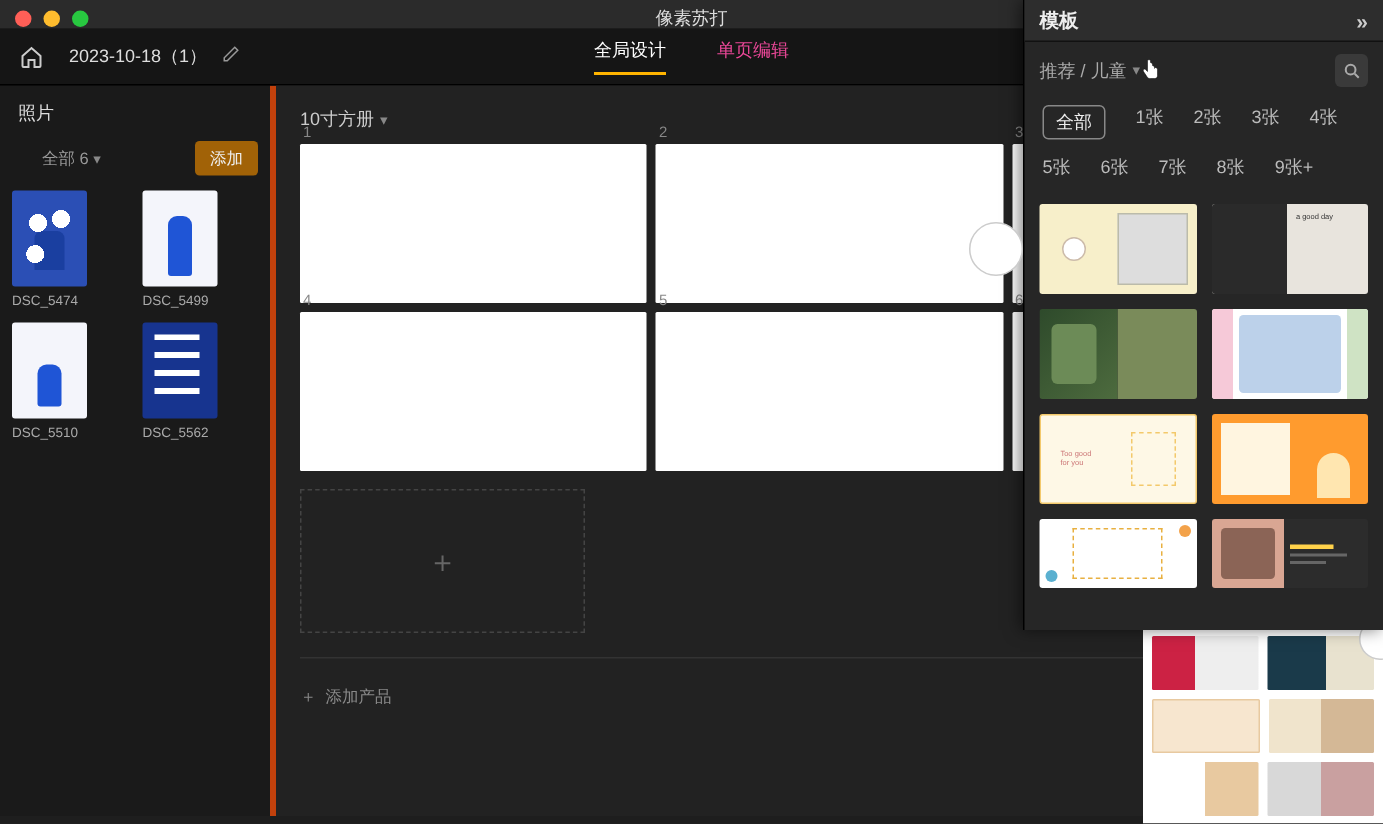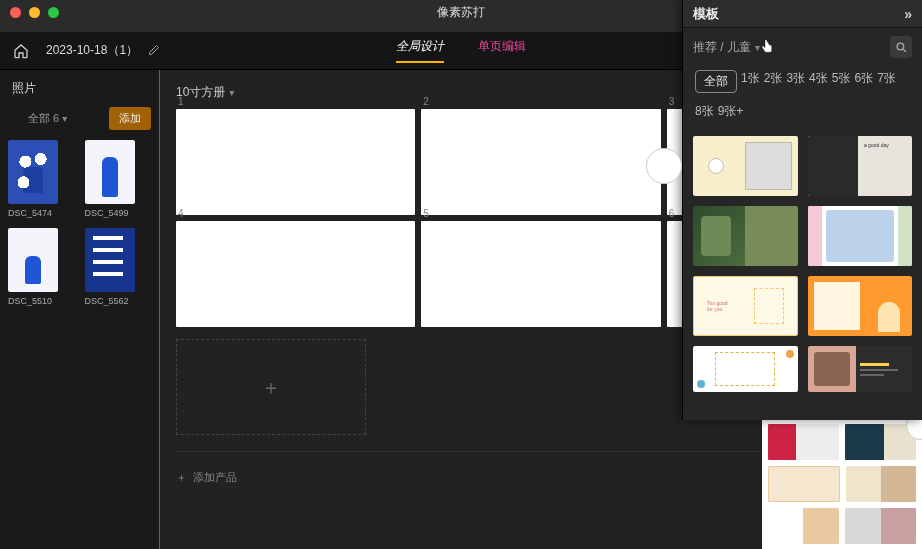--- a/index.html
+++ b/index.html
@@ -15,42 +15,42 @@
 
   
   .traffic { position: absolute; top: 7px; left: 10px; display: flex; gap: 8px; z-index: 5; }
   .traffic span { width: 11px; height: 11px; border-radius: 50%; display: block; }
   .tl-close { background: #ff5f57; }
   .tl-min   { background: #febc2e; }
   .tl-max   { background: #28c840; }
 
   
   .titlebar {
-    height: 32px; background: #2b2b2b; text-align: center;
+    height: 19px; background: #2b2b2b; text-align: center;
     line-height: 24px; font-size: 12px; color: #ddd;
     position: relative;
   }
 
   
   .projrow {
     height: 38px; background: #151515; border-bottom: 1px solid #000;
     display: flex; align-items: center; padding: 0 12px; position: relative;
   }
   .home-icon { width: 18px; height: 18px; display: flex; align-items: center; justify-content: center; color: #ccc; }
   .projname { margin-left: 16px; font-size: 12px; color: #ddd; }
   .pencil { margin-left: 10px; color: #999; font-size: 11px; }
   .tabs { position: absolute; left: 50%; transform: translateX(-50%); display: flex; gap: 34px; }
   .tab { color: #ec4899; font-size: 12px; padding-bottom: 6px; cursor: pointer; }
-  .tab.active { color: #fff; border-bottom: 2px solid #ffb400; font-style: italic; }
+  .tab.active { color: #fff; border-bottom: 2px solid #ffb400; }
 
   .main { display: flex; height: calc(549px - 24px - 38px); }
 
   
   .sidebar-left {
-    width: 160px; background: #1a1a1a; border-right: 1px solid #c2410c;
+    width: 184px; background: #1a1a1a; border-right: 4px solid #c2410c;
     padding: 10px 8px; display: flex; flex-direction: column;
   }
   .side-title { font-size: 12px; color: #ddd; margin-bottom: 10px; padding-left: 4px; }
   .side-sub { display: flex; justify-content: space-between; align-items: center; margin-bottom: 10px; margin-left: 20px; }
   .side-sub-label { color: #999; font-size: 11px; display: flex; align-items: center; gap: 3px; }
   .btn-add {
     background: #a16207; color: #eee; border: none; border-radius: 3px;
     padding: 4px 10px; font-size: 11px; cursor: pointer;
   }
   .thumb-grid { display: grid; grid-template-columns: 1fr 1fr; gap: 10px 10px; }
@@ -103,21 +103,21 @@
     padding: 0 10px; color: #eee; font-size: 13px; font-weight: 600;
     border-bottom: 1px solid #111; background: #2d2d2d;
   }
   .panel-filter {
     display: flex; align-items: center; padding: 8px 10px; color: #aaa; font-size: 12px;
     position: relative;
   }
   .panel-filter .search { margin-left: auto; width: 22px; height: 22px; background: #3a3a3a; border-radius: 4px;
     display: flex; align-items: center; justify-content: center; color: #aaa; }
   .cursor-hand { position: absolute; left: 76px; top: 10px; font-size: 14px; color: #fff; pointer-events:none;}
-  .chips { display: flex; flex-wrap: wrap; gap: 10px 4px; padding: 4px 12px 10px 12px; }
+  .chips { display: flex; flex-wrap: wrap; gap: 10px 20px; padding: 4px 12px 10px 12px; }
   .chip { color: #bbb; font-size: 12px; cursor: pointer; }
   .chip.active { border: 1px solid #888; border-radius: 4px; padding: 2px 8px; color: #eee; }
   .tmpl-grid {
     padding: 6px 10px 10px 10px; display: grid; grid-template-columns: 1fr 1fr;
     gap: 10px 10px; overflow: auto;
   }
   .tmpl { height: 60px; border-radius: 2px; overflow: hidden; position: relative; cursor: pointer; }
 
   
   .strip {

